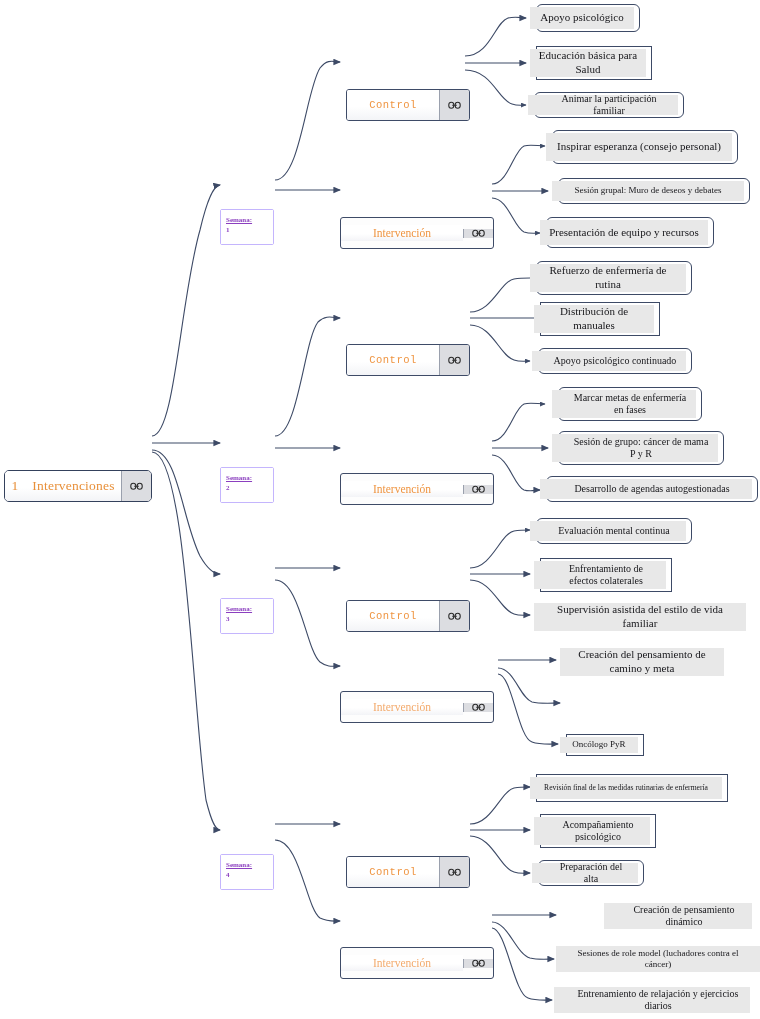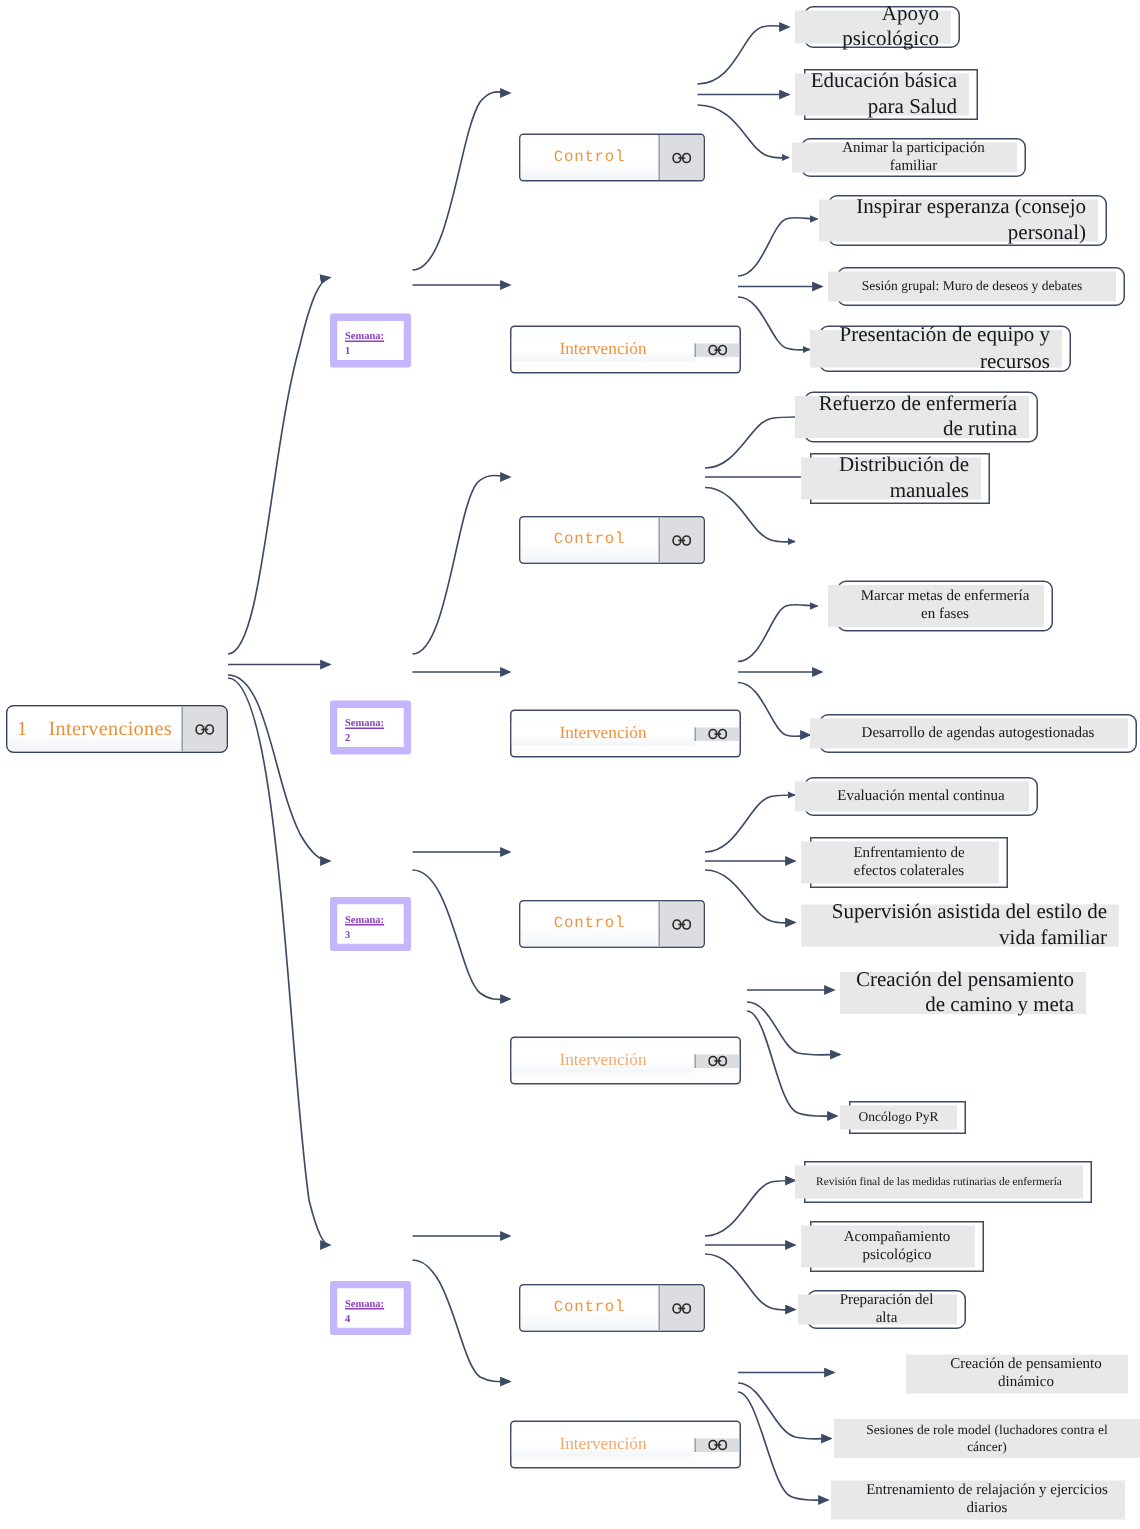--- a/index.html
+++ b/index.html
@@ -65,21 +65,21 @@
     color: #e8903a;
     font-size: 13.5px;
     letter-spacing: .2px;
     justify-content: center;
   }
   #root-node .num { margin-right: 14px; }
 
   
   .week {
     width: 54px; height: 36px;
-    border: 5px solid #c4b5fd;
+    border: 1px solid #c4b5fd;
     background: #3b82f6;
     border-radius: 2px;
   }
   .week .body {
     display: block;
     padding: 5px 4px 3px 5px;
     text-align: left;
     background: #ffffff;
     font-family: "Liberation Serif", "DejaVu Serif", serif;
     font-size: 7px;
@@ -141,21 +141,21 @@
     display: flex;
     align-items: center;
     justify-content: center;
     text-align: center;
     padding: 0 8px;
     z-index: 3;
     color: #17171b;
     font-family: "Liberation Serif", "DejaVu Serif", serif;
     line-height: 1.25;
   }
-  .leaf.s11 .txt { font-size: 14px; text-align: right; }
+  .leaf.s11 .txt { font-size: 11px; }
   .leaf.s10 .txt { font-size: 10px; padding-left: 20px; }
   .leaf.s9  .txt { font-size: 9px; }
   .leaf.s8  .txt { font-size: 7.6px; }
 </style>
 </head>
 <body>
 
 <div id="canvas">
 
   <svg id="edges" viewBox="0 0 760 1019">
@@ -421,26 +421,36 @@
   <div class="leaf rounded s11" style="left:530px; top:261px; width:156px; height:34px;">
     <div class="outline"></div>
     <div class="fill"></div>
     <div class="txt">Refuerzo de enfermería de rutina</div>
   </div>
   <div class="leaf s11" style="left:534px; top:302px; width:120px; height:34px;">
     <div class="outline"></div>
     <div class="fill"></div>
     <div class="txt">Distribución de manuales</div>
   </div>
+  <div class="leaf rounded s10" style="left:532px; top:348px; width:154px; height:26px;">
+    <div class="outline"></div>
+    <div class="fill"></div>
+    <div class="txt">Apoyo psicológico continuado</div>
+  </div>
 
   <div class="leaf rounded s10" style="left:552px; top:387px; width:144px; height:34px;">
     <div class="outline"></div>
     <div class="fill"></div>
     <div class="txt">Marcar metas de enfermería en fases</div>
   </div>
+  <div class="leaf rounded s10" style="left:552px; top:431px; width:166px; height:34px;">
+    <div class="outline"></div>
+    <div class="fill"></div>
+    <div class="txt">Sesión de grupo: cáncer de mama P y R</div>
+  </div>
   <div class="leaf rounded s10" style="left:540px; top:476px; width:212px; height:26px;">
     <div class="outline"></div>
     <div class="fill"></div>
     <div class="txt">Desarrollo de agendas autogestionadas</div>
   </div>
 
   <div class="leaf rounded s10" style="left:530px; top:518px; width:156px; height:26px;">
     <div class="outline"></div>
     <div class="fill"></div>
     <div class="txt">Evaluación mental continua</div>

